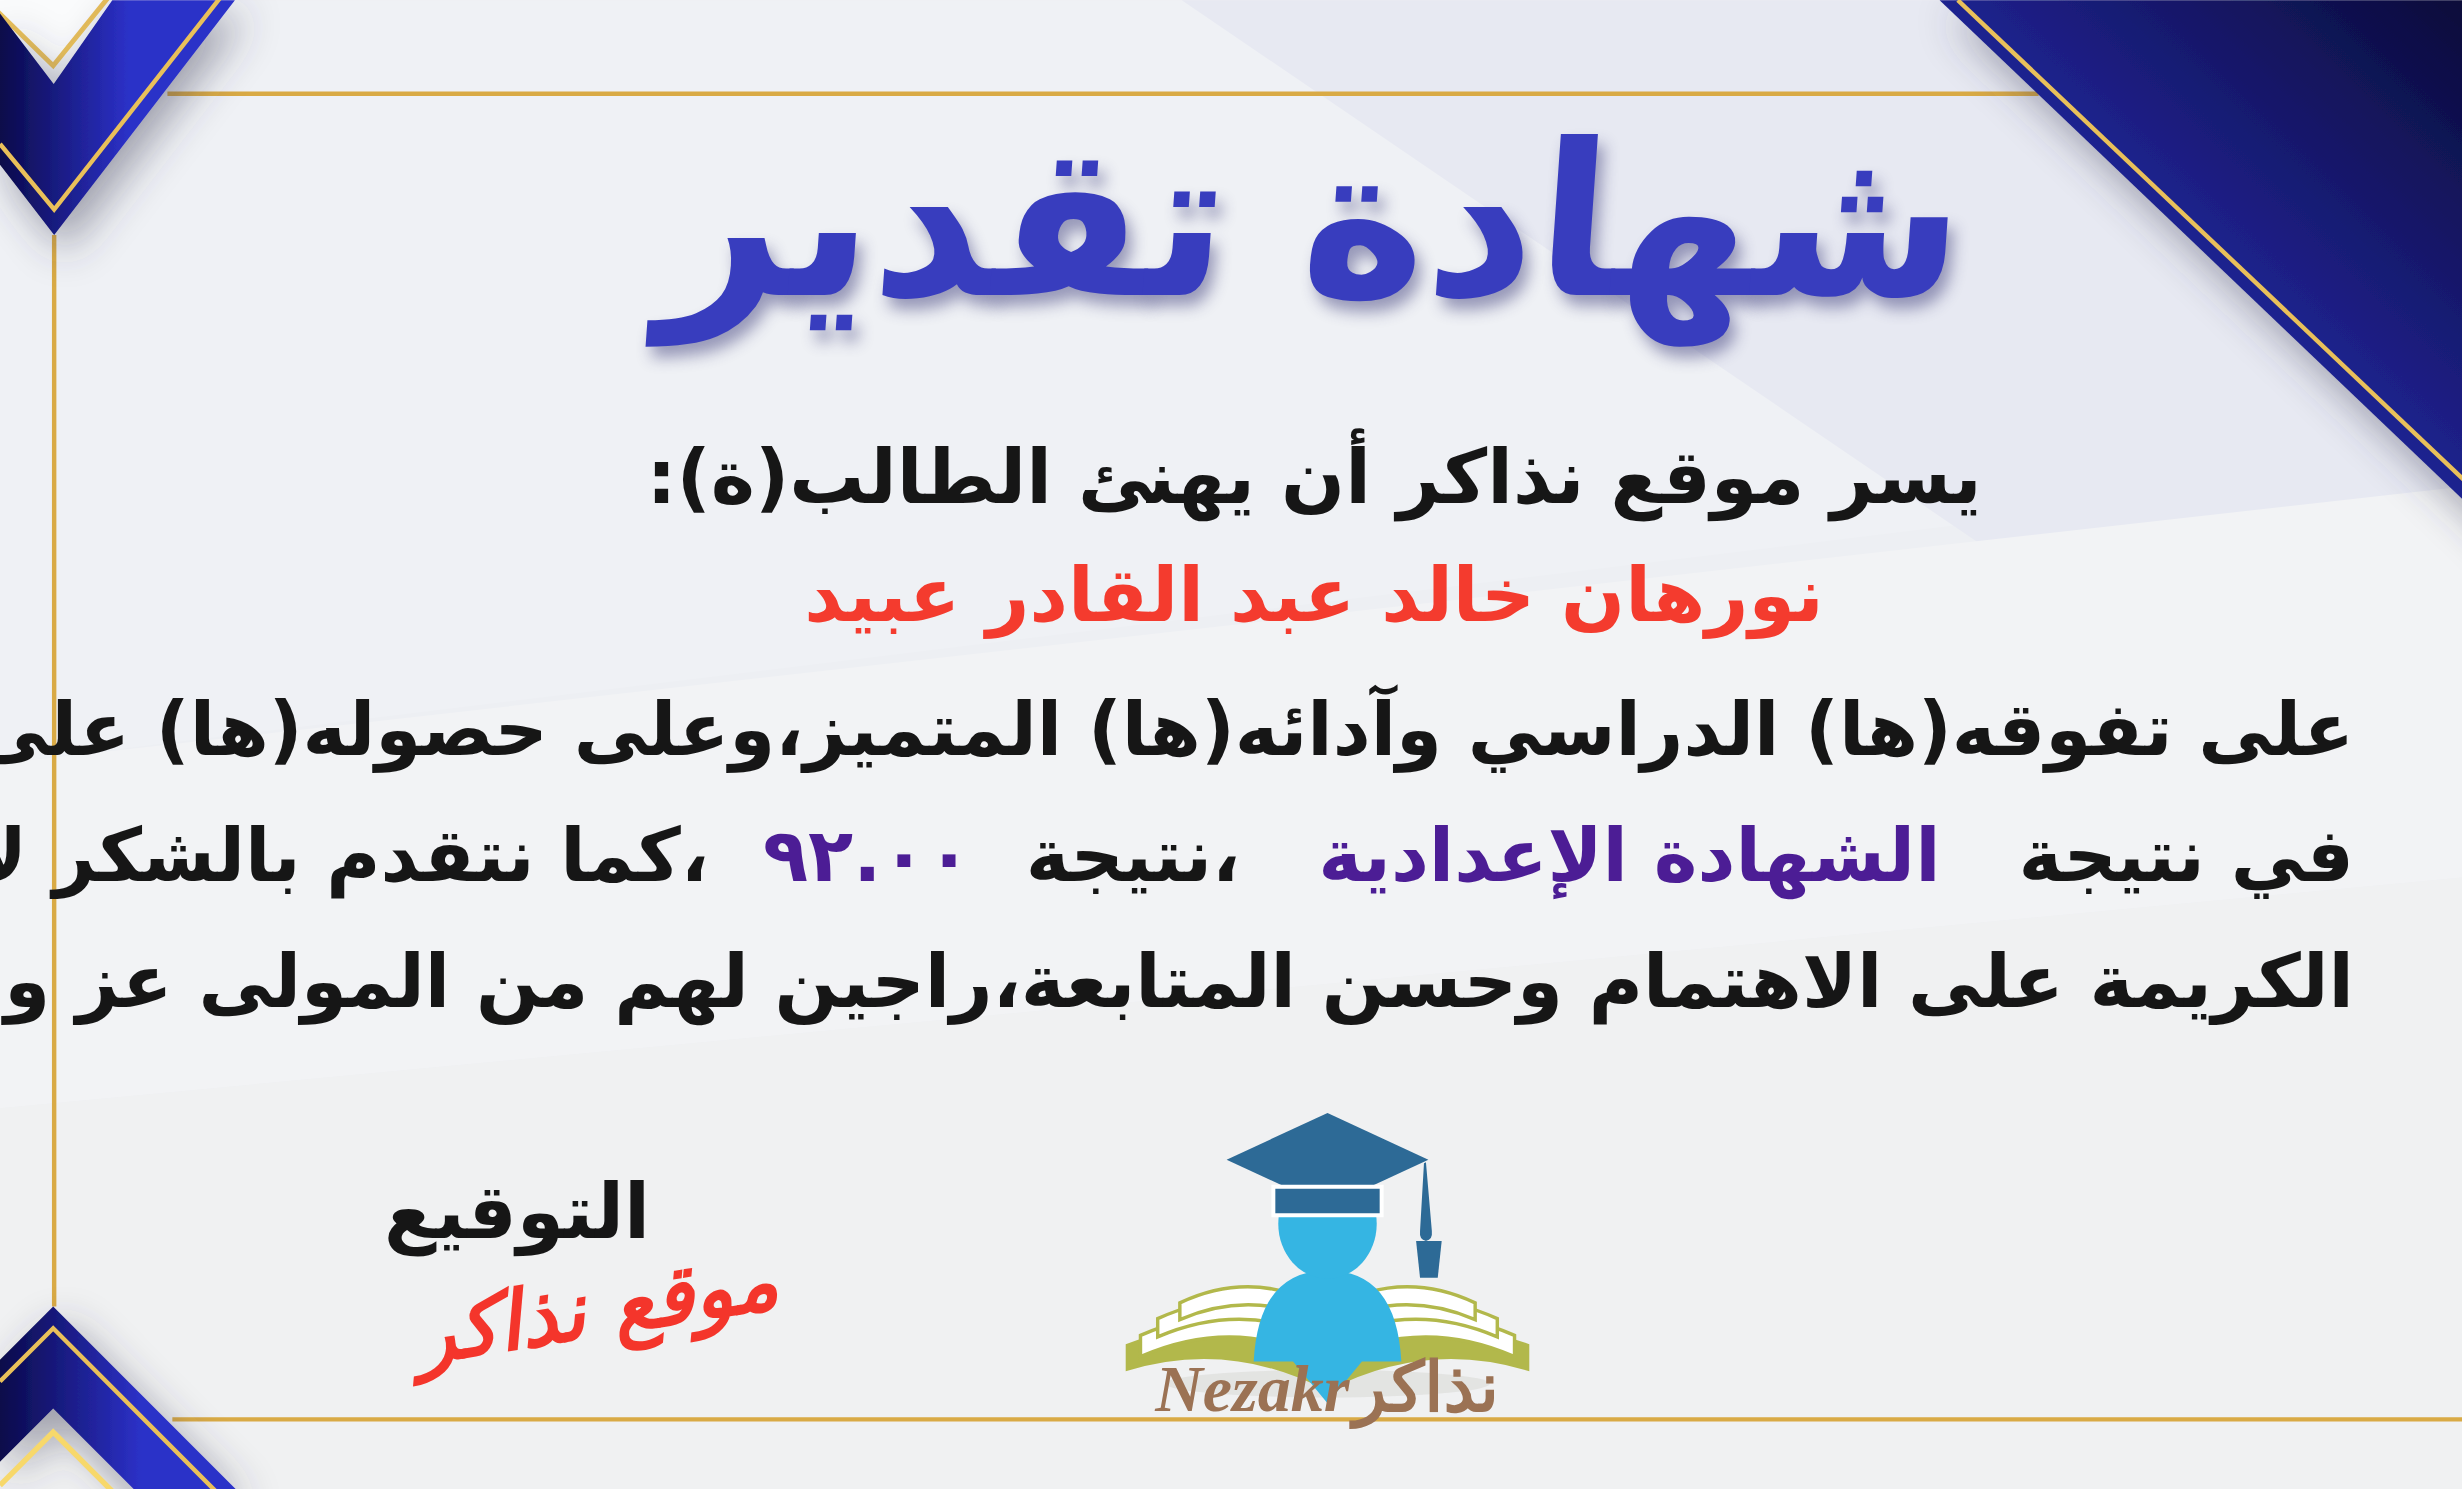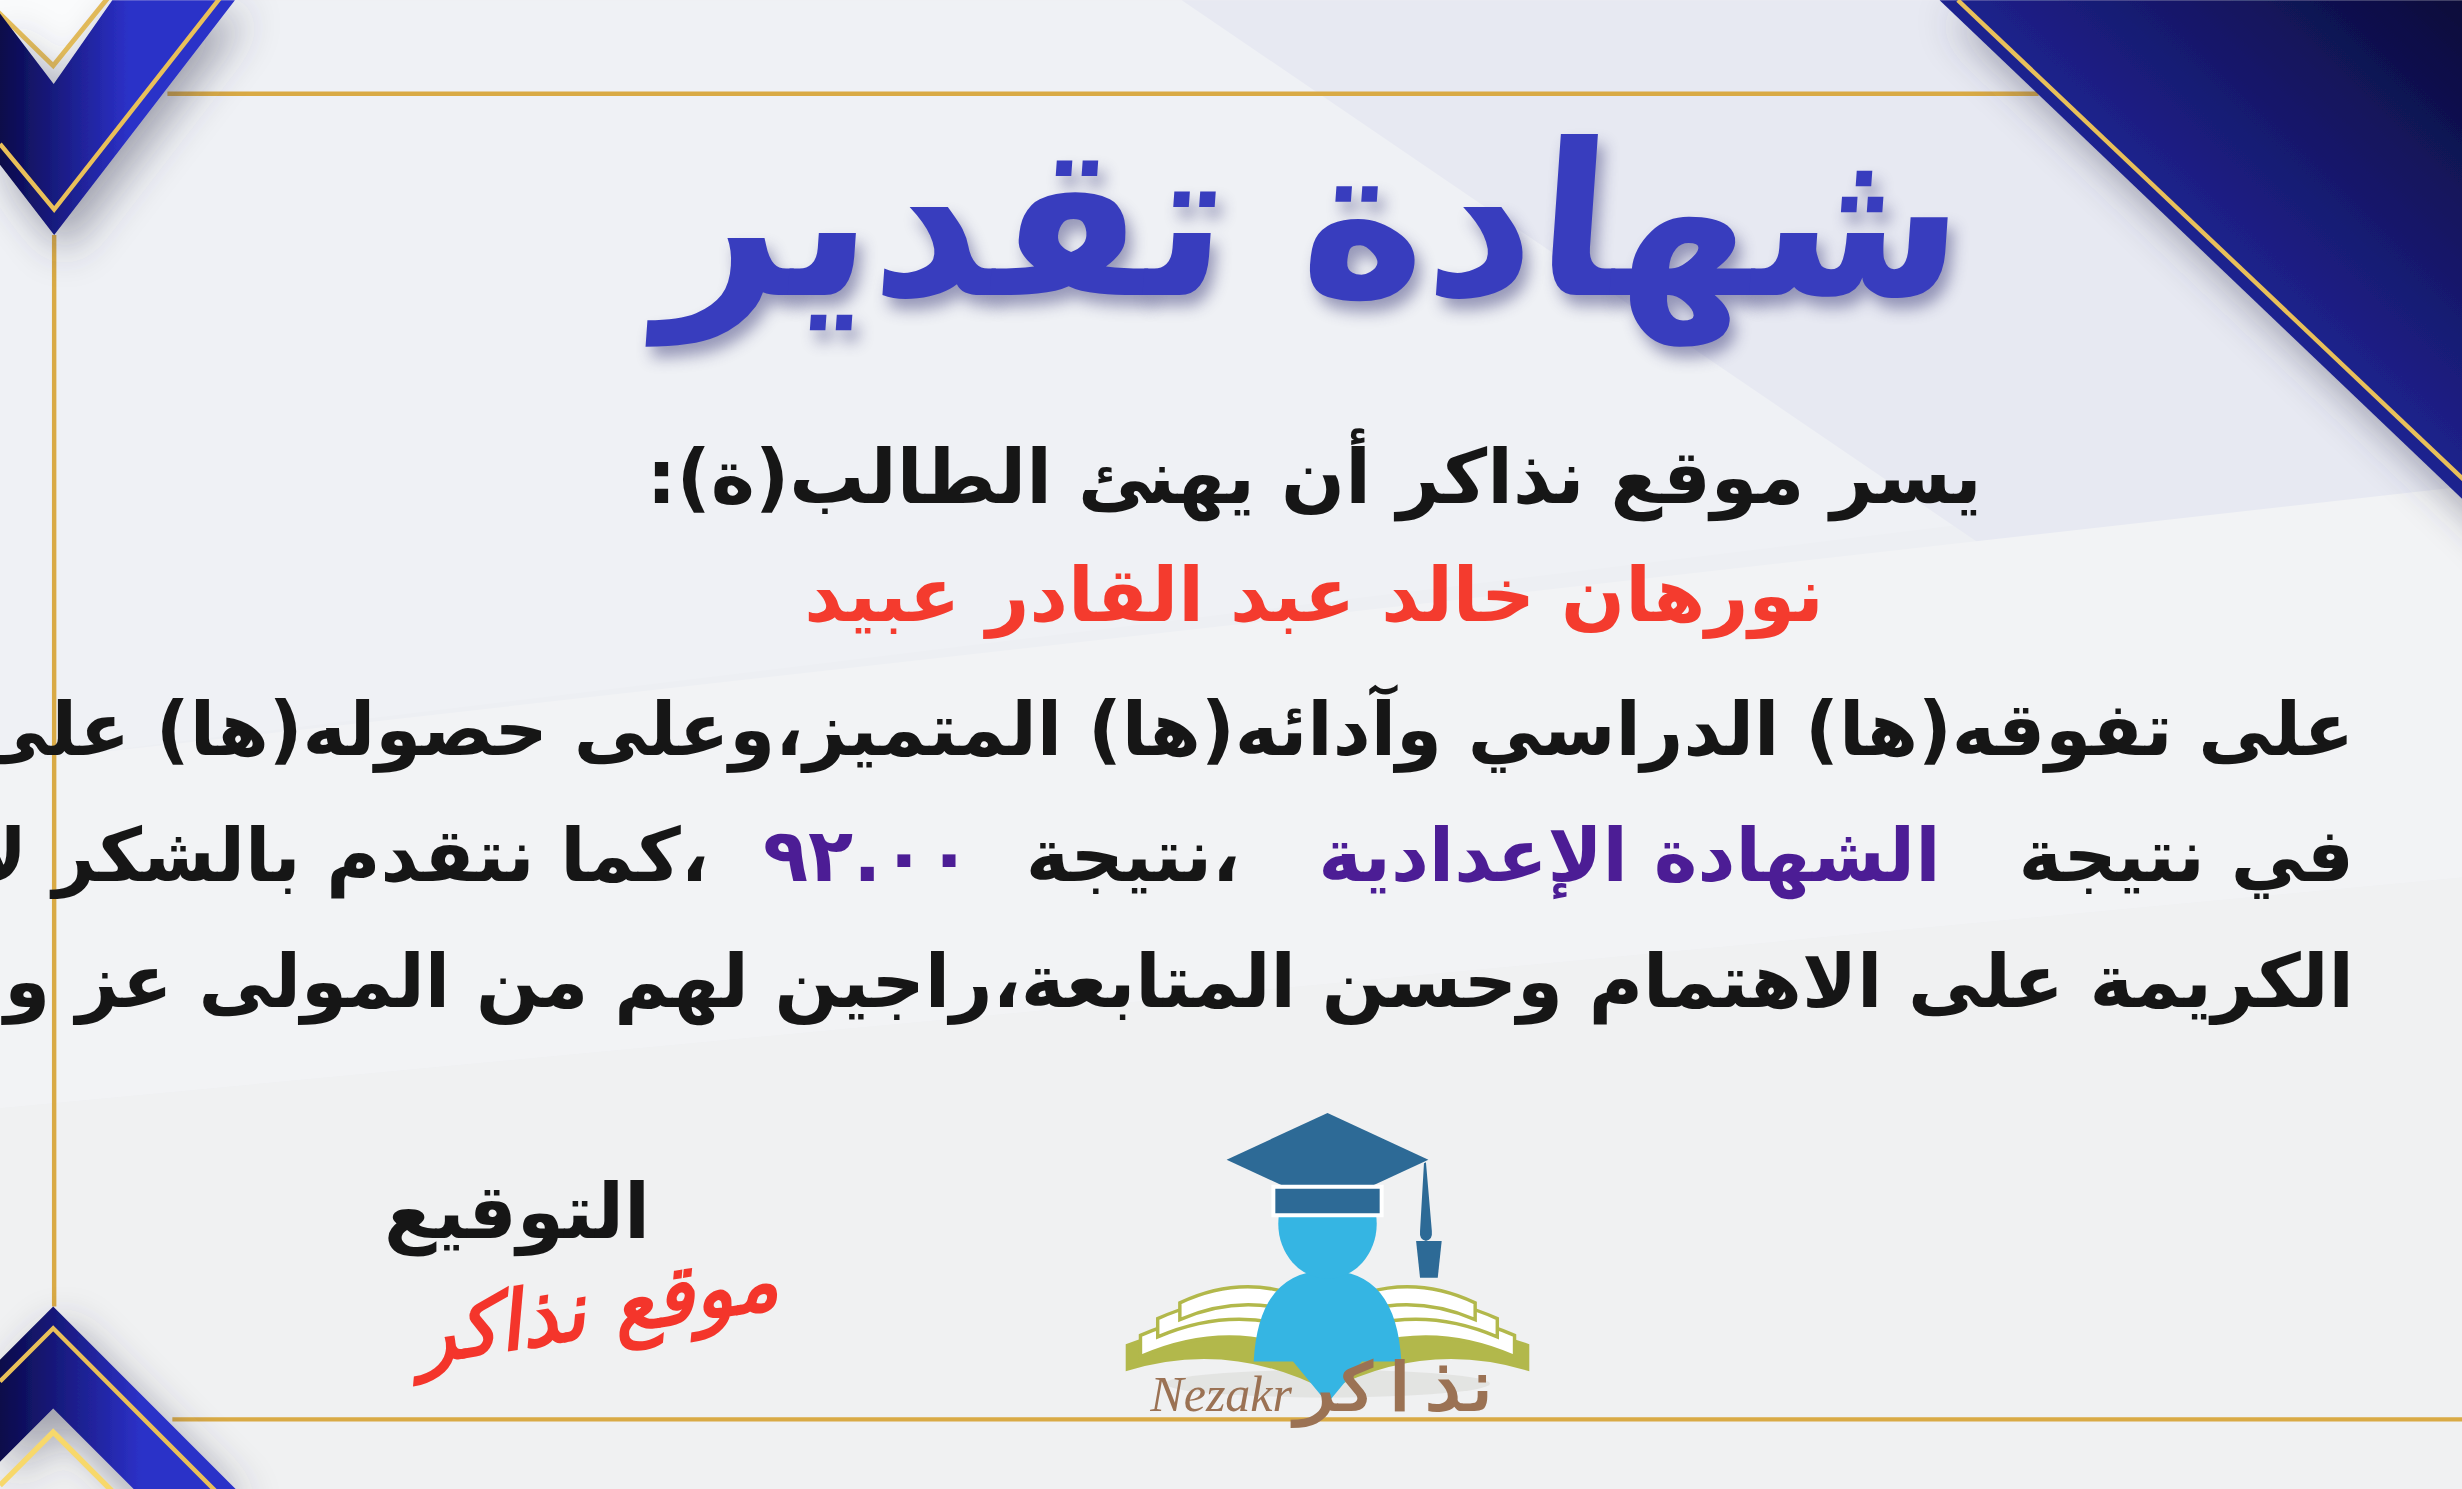--- a/index.html
+++ b/index.html
@@ -48,22 +48,22 @@
     transform:rotate(-9deg);direction:rtl;
   }
 
   
   .logo{position:absolute;left:1106px;top:1108px;width:443px;height:315px;}
   .logo-text{
     position:absolute;left:1056px;top:1347px;width:542px;
     display:flex;align-items:baseline;justify-content:center;gap:3.9px;
     color:#9b7254;direction:ltr;
   }
-  .logo-latin{font-family:"Liberation Serif","DejaVu Serif",serif;font-style:italic;font-weight:400;font-size:50px;}
-  .logo-arabic{font-family:Liberation Mono, monospace;font-weight:700;font-size:69px;}
+  .logo-latin{font-family:"Liberation Serif","DejaVu Serif",serif;font-style:italic;font-weight:700;font-size:66px;}
+  .logo-arabic{font-family:Liberation Serif, serif;font-weight:700;font-size:69px;}
 </style>
 </head>
 <body>
 
 <div class="layer">
 <svg width="2628" height="1490" viewBox="0 0 5337 3025" xmlns="http://www.w3.org/2000/svg">
   <defs>
     <linearGradient id="blueTL" x1="0" y1="0.5" x2="1" y2="0.5">
       <stop offset="0" stop-color="#0a0a4a"></stop>
           <stop offset="0.55" stop-color="#2c31c8"></stop>

